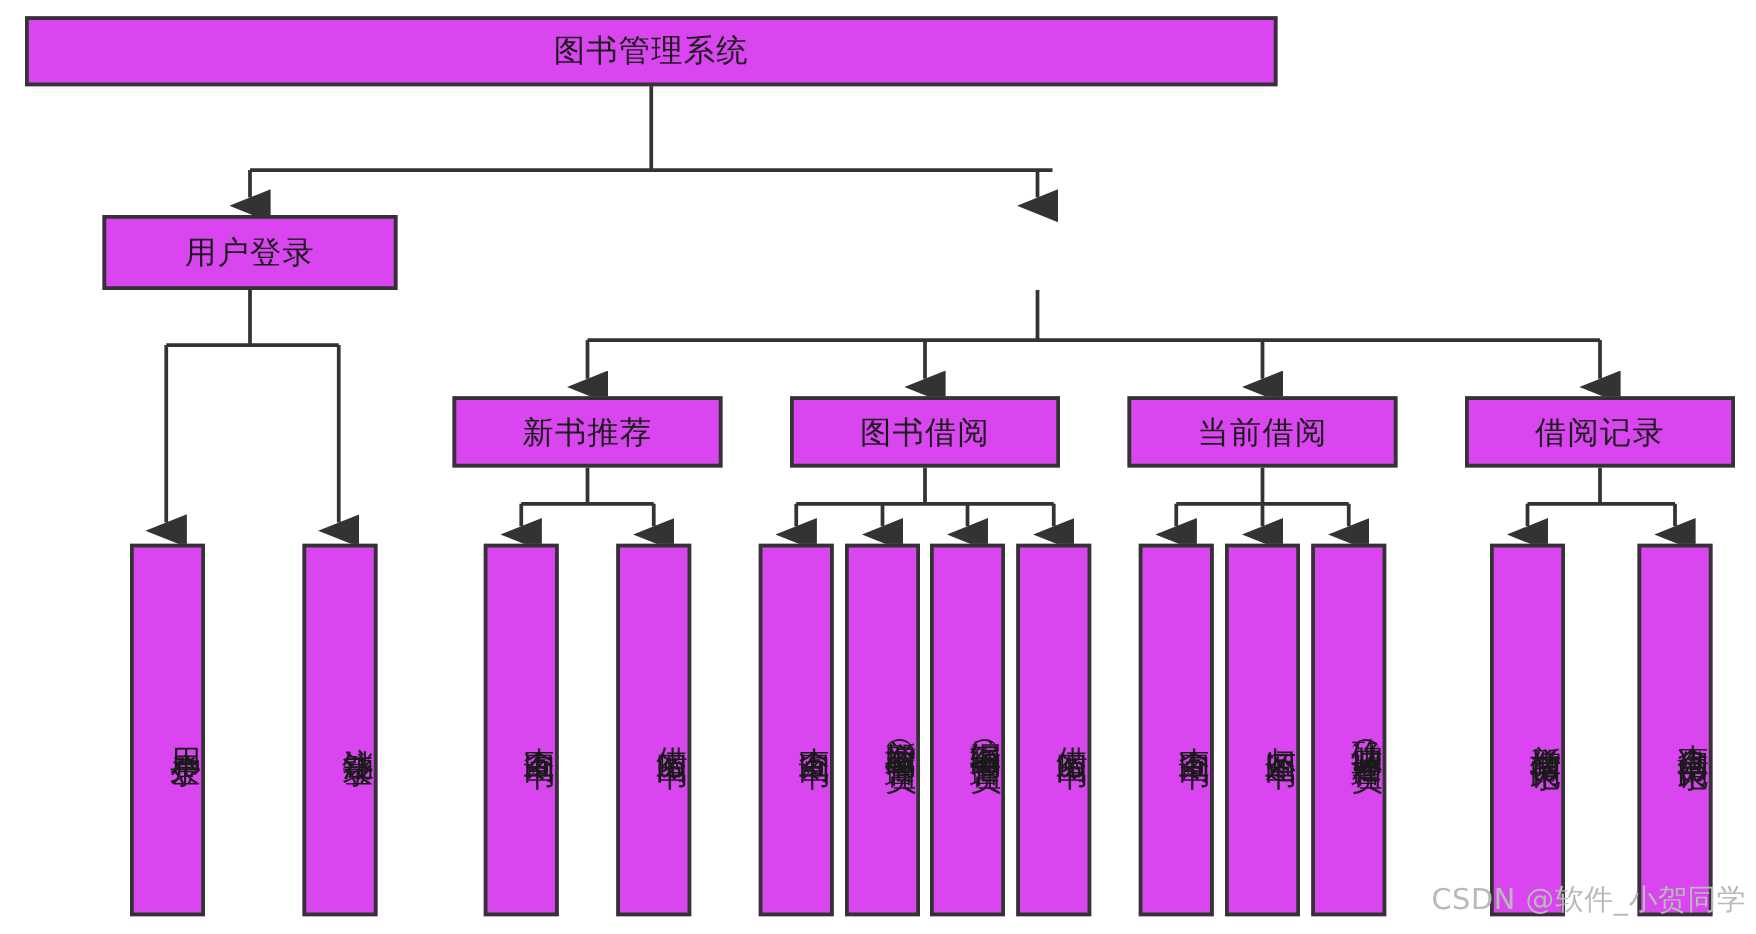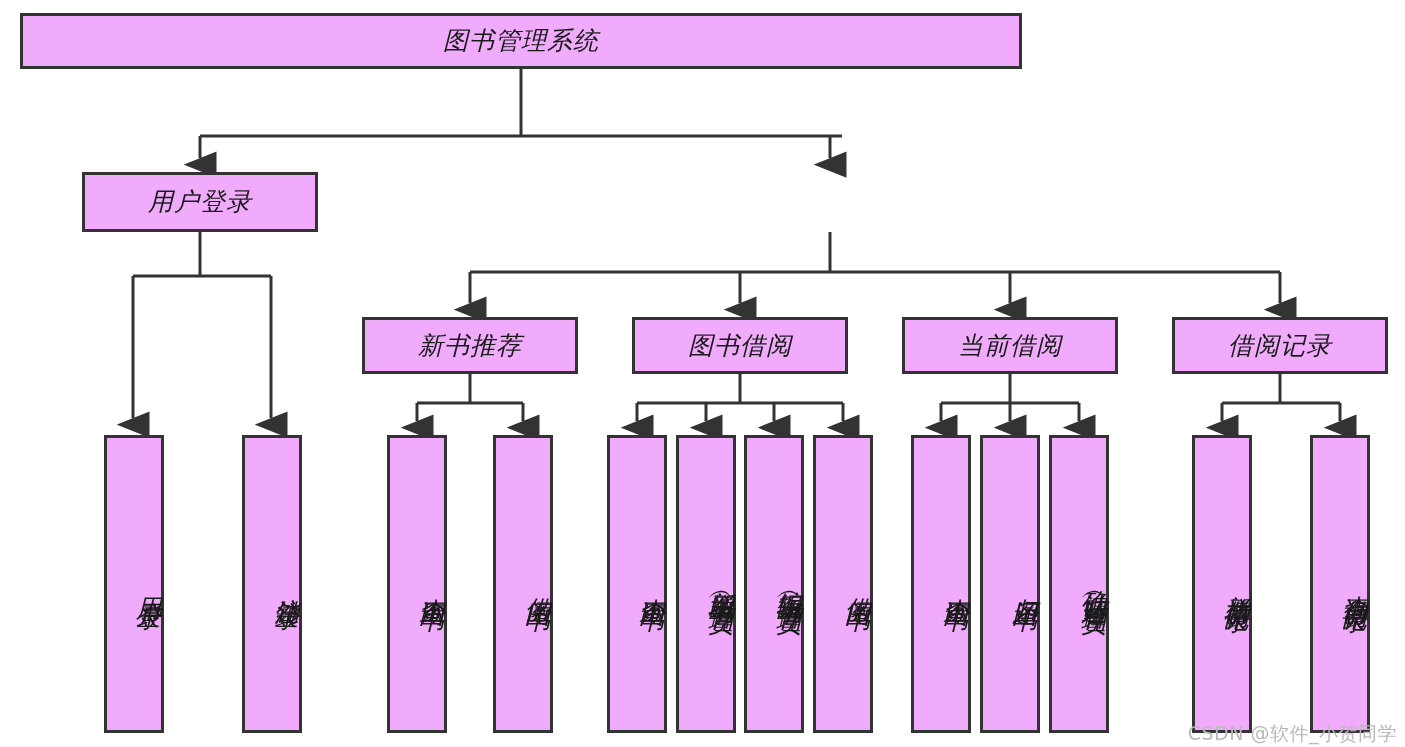--- a/index.html
+++ b/index.html
@@ -23,27 +23,26 @@
     left: 0;
     top: 0;
     width: 1405px;
     height: 747px;
     pointer-events: none;
   }
   .node {
     position: absolute;
     box-sizing: border-box;
     border: 3px solid #333333;
-    background: #f0abfc;
+    background: #d946ef;
     display: flex;
     align-items: center;
     justify-content: center;
     color: #1a1a1a;
     z-index: 2;
-    font-style: italic;
   }
   .node-h {
     font-size: 25px;
     line-height: 1.1;
     letter-spacing: 1px;
     white-space: nowrap;
   }
   .node-root {
     font-size: 25px;
     letter-spacing: 1px;
@@ -55,22 +54,22 @@
     letter-spacing: 3px;
     line-height: 1;
     padding: 10px 0;
     align-items: flex-start;
     justify-content: center;
     white-space: nowrap;
   }
   .watermark {
     position: absolute;
     right: 8px;
-    bottom: 0;
-    font-size: 19px;
+    bottom: 12px;
+    font-size: 23px;
     color: #b9b9b9;
     letter-spacing: 0.5px;
     white-space: nowrap;
     z-index: 5;
   }
 </style>
 </head>
 <body>
 
 <div id="canvas">

